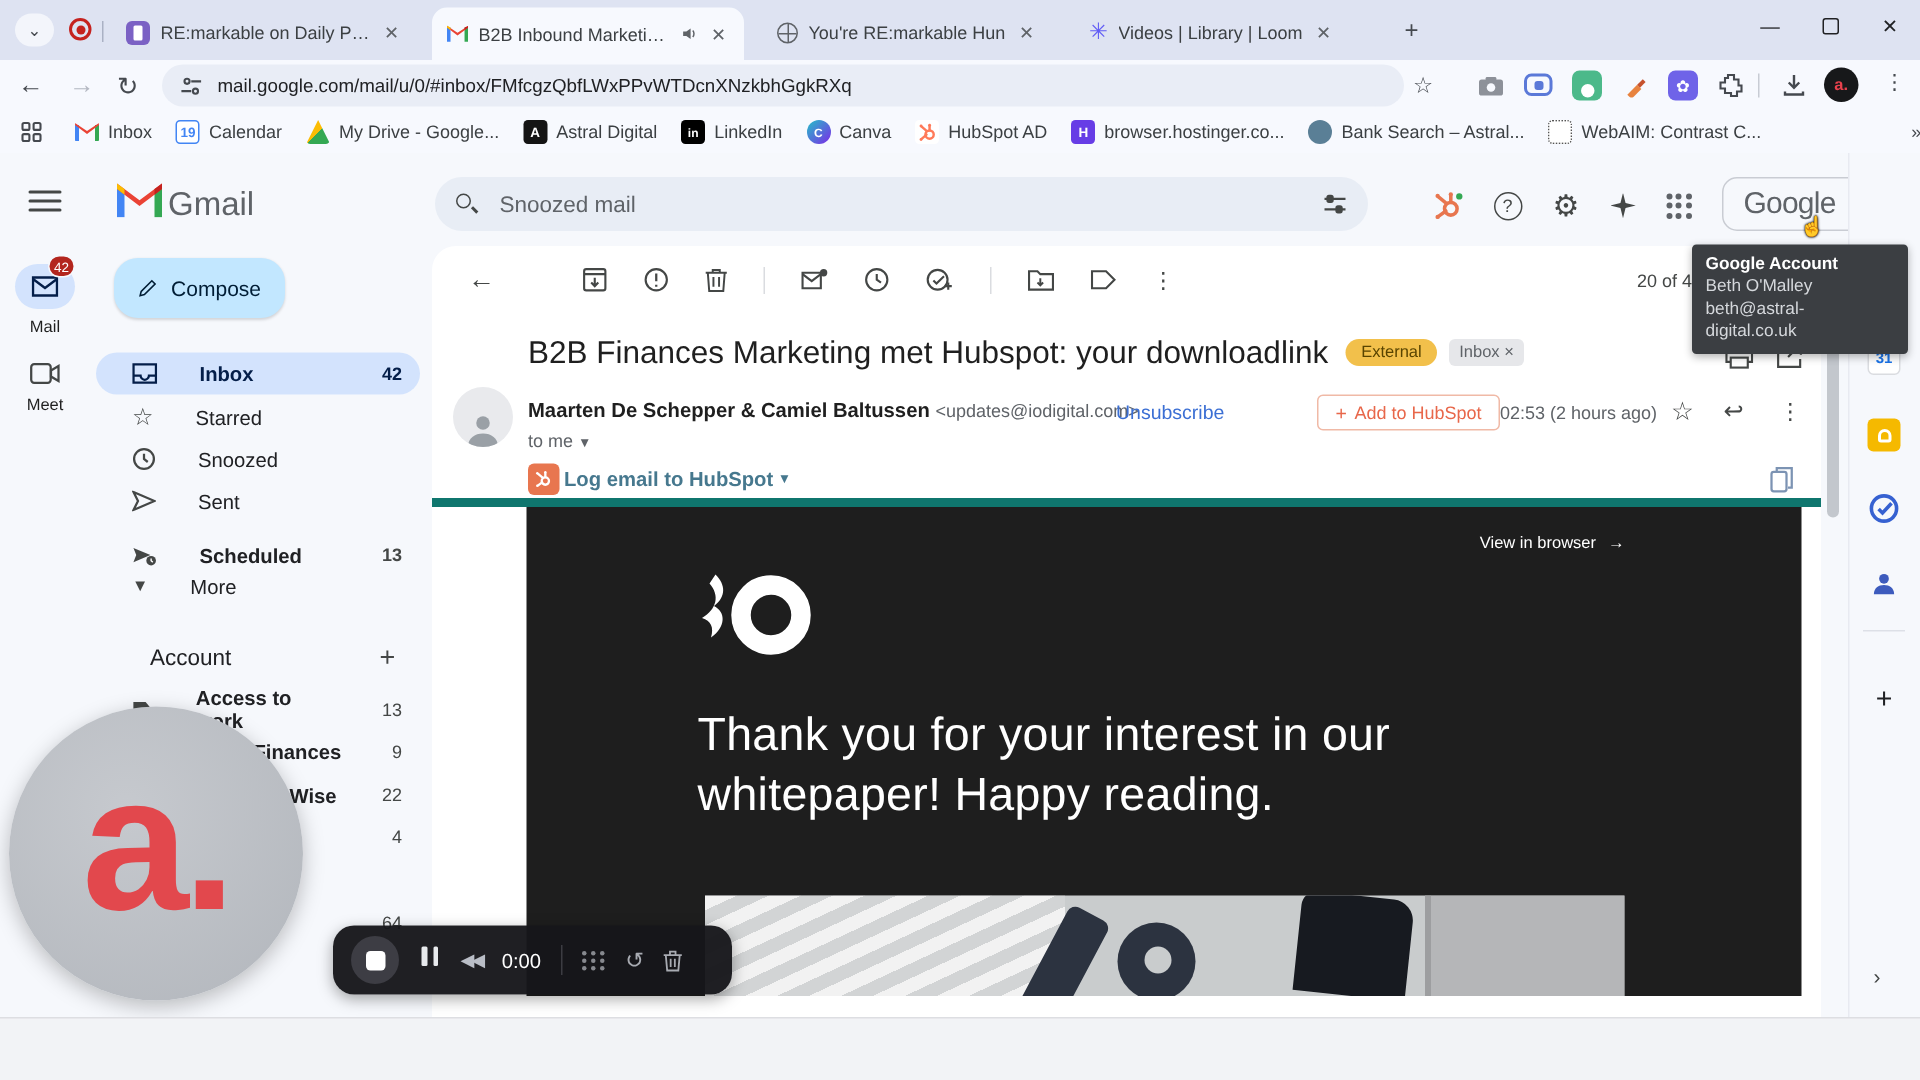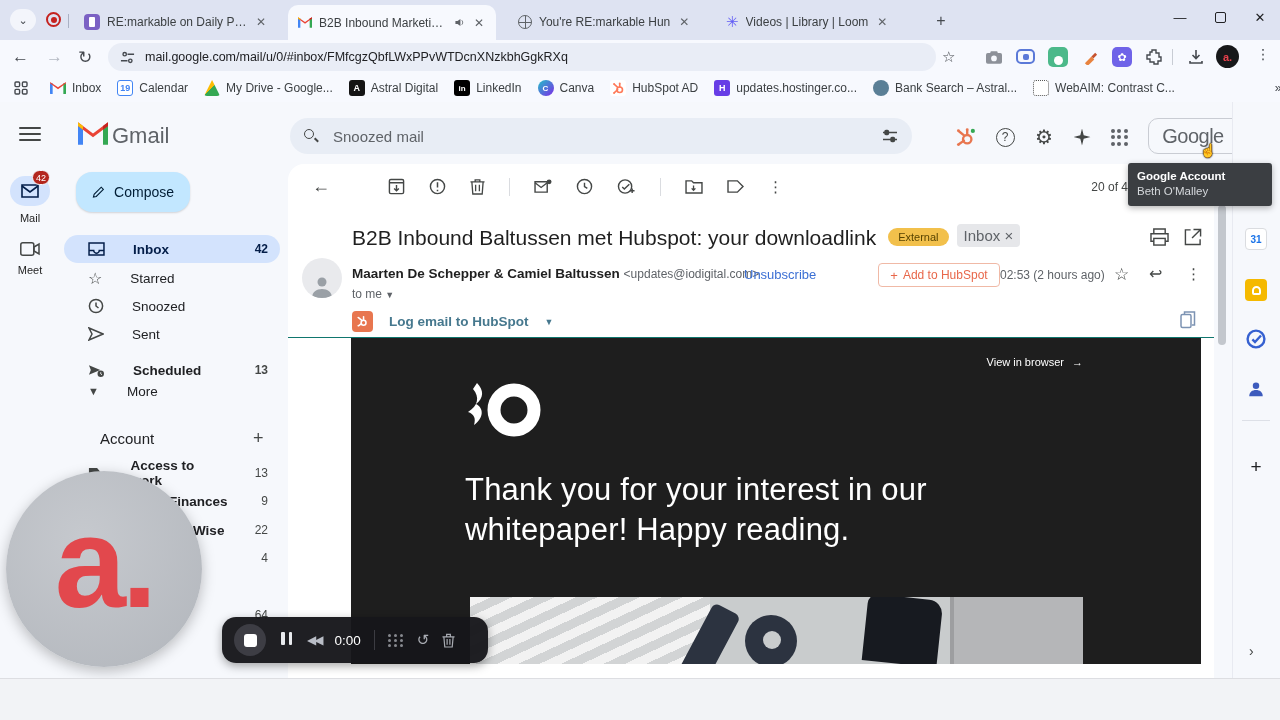--- a/index.html
+++ b/index.html
@@ -63,30 +63,30 @@
   .lblhead{position:absolute;left:100px;top:430px;font-size:15px;color:#202124}
   .lblplus{position:absolute;left:253px;top:428px;font-size:18px;color:#444746}
 
   
   .card{position:absolute;left:288px;top:164px;width:926px;height:514px;background:#fff;border-radius:16px 16px 0 0}
   .ictool{display:flex;align-items:center;gap:24px;padding:12px 0 0 24px;color:#444746}
   .vsep{width:1px;height:18px;background:#dadce0}
   .pag{position:absolute;right:86px;top:16px;font-size:12px;color:#444746}
   .subject{position:absolute;left:64px;top:60px;font-size:21px;color:#1f1f1f;white-space:nowrap}
   .badge-ext{display:inline-block;background:#f2c04b;color:#594400;font-size:11px;border-radius:10px;padding:3px 10px;vertical-align:4px;margin-left:12px;font-weight:500}
-  .chip-inbox{display:inline-block;background:#e6e7ea;color:#5f6368;font-size:15px;border-radius:4px;padding:3px 7px;vertical-align:4px;margin-left:8px}
+  .chip-inbox{display:inline-block;background:#e6e7ea;color:#5f6368;font-size:11px;border-radius:4px;padding:3px 7px;vertical-align:4px;margin-left:8px}
   .hdric{position:absolute;top:64px;color:#444746}
   .sndavatar{position:absolute;left:14px;top:94px;width:40px;height:40px;border-radius:50%;background:#e9eaed;display:flex;align-items:flex-end;justify-content:center;overflow:hidden}
   .sndname{position:absolute;left:64px;top:102px;font-size:13.5px;color:#1f1f1f;font-weight:bold}
   .sndemail{font-weight:normal;font-size:12px;color:#5f6368}
   .unsub{position:absolute;left:456px;top:103px;font-size:13px;color:#3b6fd4}
   .addhs{position:absolute;left:590px;top:99px;width:122px;height:24px;border:1px solid #f0b9a6;border-radius:4px;color:#e8674a;font-size:12px;display:flex;align-items:center;justify-content:center;gap:5px;background:#fff}
   .stamp{position:absolute;left:712px;top:104px;font-size:12px;color:#5f6368}
   .tome{position:absolute;left:64px;top:123px;font-size:12px;color:#5f6368}
-  .hsbar{position:absolute;left:0;top:142px;width:926px;height:32px;border-bottom:1px solid #0f766e;display:flex;align-items:center;padding-left:64px;gap:16px}
+  .hsbar{position:absolute;left:0;top:142px;width:926px;height:32px;border-bottom:6px solid #0f766e;display:flex;align-items:center;padding-left:64px;gap:3px}
   .hslogo{width:21px;height:21px;background:#e8764f;border-radius:4px;display:flex;align-items:center;justify-content:center}
   .hstxt{font-size:13.5px;font-weight:bold;color:#46788e}
   .copyic{position:absolute;left:892px;top:147px;color:#7c93b3}
 
   
   .darkbody{position:absolute;left:63px;top:174px;width:850px;height:326px;background:#1e1e1e;overflow:hidden}
   .viewbrowser{position:absolute;right:118px;top:18px;color:#fff;font-size:11px;display:flex;gap:8px;align-items:center}
   .headline{position:absolute;left:114px;top:132px;width:580px;color:#fff;font-size:31px;line-height:40px;letter-spacing:.2px}
   .bodyimg{position:absolute;left:119px;top:259px;width:613px;height:67px;background:#c9cccd;overflow:hidden}
   .stairs{position:absolute;left:0;top:0;width:240px;height:67px;background:repeating-linear-gradient(155deg,#f2f2f2 0 9px,#d2d4d5 9px 18px)}
@@ -294,21 +294,21 @@
               <circle cx="2.5" cy="2.5" r="1.2" fill="#ff7a59" stroke="none"></circle>
               <circle cx="2.5" cy="13.5" r="1.2" fill="#ff7a59" stroke="none"></circle>
               <circle cx="9.5" cy="1.8" r="1.2" fill="#ff7a59" stroke="none"></circle>
             </g>
           </svg>
         </span>
         <span>HubSpot AD</span>
       </span>
     <span class="bk">
         <span class="bico" style="background:#673de6">H</span>
-        <span>updates.hostinger.co...</span>
+        <span>browser.hostinger.co...</span>
       </span>
     <span class="bk">
         <span class="bico" style="background:#5a7f96;border-radius:50%"></span>
         <span>Bank Search – Astral...</span>
       </span>
     <span class="bk">
         <span class="bico" style="background:#fff;border:1.5px dotted #555"></span>
         <span>WebAIM: Contrast C...</span>
       </span>
     <span style="margin-left:84px;color:#45494f">»</span>
@@ -384,20 +384,21 @@
 
   <div class="gacct">
     <span class="gword">Google</span>
     <span class="avatarA" style="width:26px;height:26px;font-size:12px">a.</span>
   </div>
   <span class="abs" style="left:1200px;top:143px;font-size:13px;color:#fff;text-shadow:0 0 2px #000,0 0 1px #000;z-index:41">☝</span>
 
   <div class="tooltip">
     <div class="t1">Google Account</div>
     <div class="t2">Beth O'Malley</div>
+    <div class="t2">beth@astral-digital.co.uk</div>
   </div>
 
   <div class="mailpill">
       <svg width="18" height="14" viewBox="0 0 18 14">
         <path d="M1 1h16v12H1z" fill="none" stroke="#041e49" stroke-width="1.6"></path>
         <path d="M1 2l8 6 8-6" fill="none" stroke="#041e49" stroke-width="1.6"></path>
       </svg>
     </div>
   <div class="mailbadge">42</div>
   <div class="railitem raillbl" style="top:212px">Mail</div>
@@ -517,21 +518,21 @@
           <path d="M9 7v5M7 10l2 2 2-2" stroke="#444746" stroke-width="1.4" fill="none"></path>
         </svg>
       <svg width="17" height="15" viewBox="0 0 18 16">
           <path d="M1 2h10l6 6-6 6H1z" fill="none" stroke="#444746" stroke-width="1.5"></path>
         </svg>
       <span style="font-size:15px">⋮</span>
     </div>
     <span class="pag">20 of 4</span>
 
     <div class="subject">
-      <span>B2B Inbound Baltussen met Hubspot: your downloadlink</span><span class="badge-ext">External</span><span class="chip-inbox">Inbox ×</span>
+      <span>B2B Finances Marketing met Hubspot: your downloadlink</span><span class="badge-ext">External</span><span class="chip-inbox">Inbox ×</span>
     </div>
     <span class="hdric" style="left:862px">
         <svg width="19" height="18" viewBox="0 0 20 19">
           <path d="M4 6V1h12v5M4 14H1V6h18v8h-3" fill="none" stroke="#444746" stroke-width="1.5"></path>
           <rect x="4" y="11" width="12" height="7" fill="none" stroke="#444746" stroke-width="1.5"></rect>
         </svg>
       </span>
     <span class="hdric" style="left:896px">
         <svg width="18" height="18" viewBox="0 0 19 19">
           <path d="M7 2H1.5v15.5H17V12" fill="none" stroke="#444746" stroke-width="1.5"></path>

